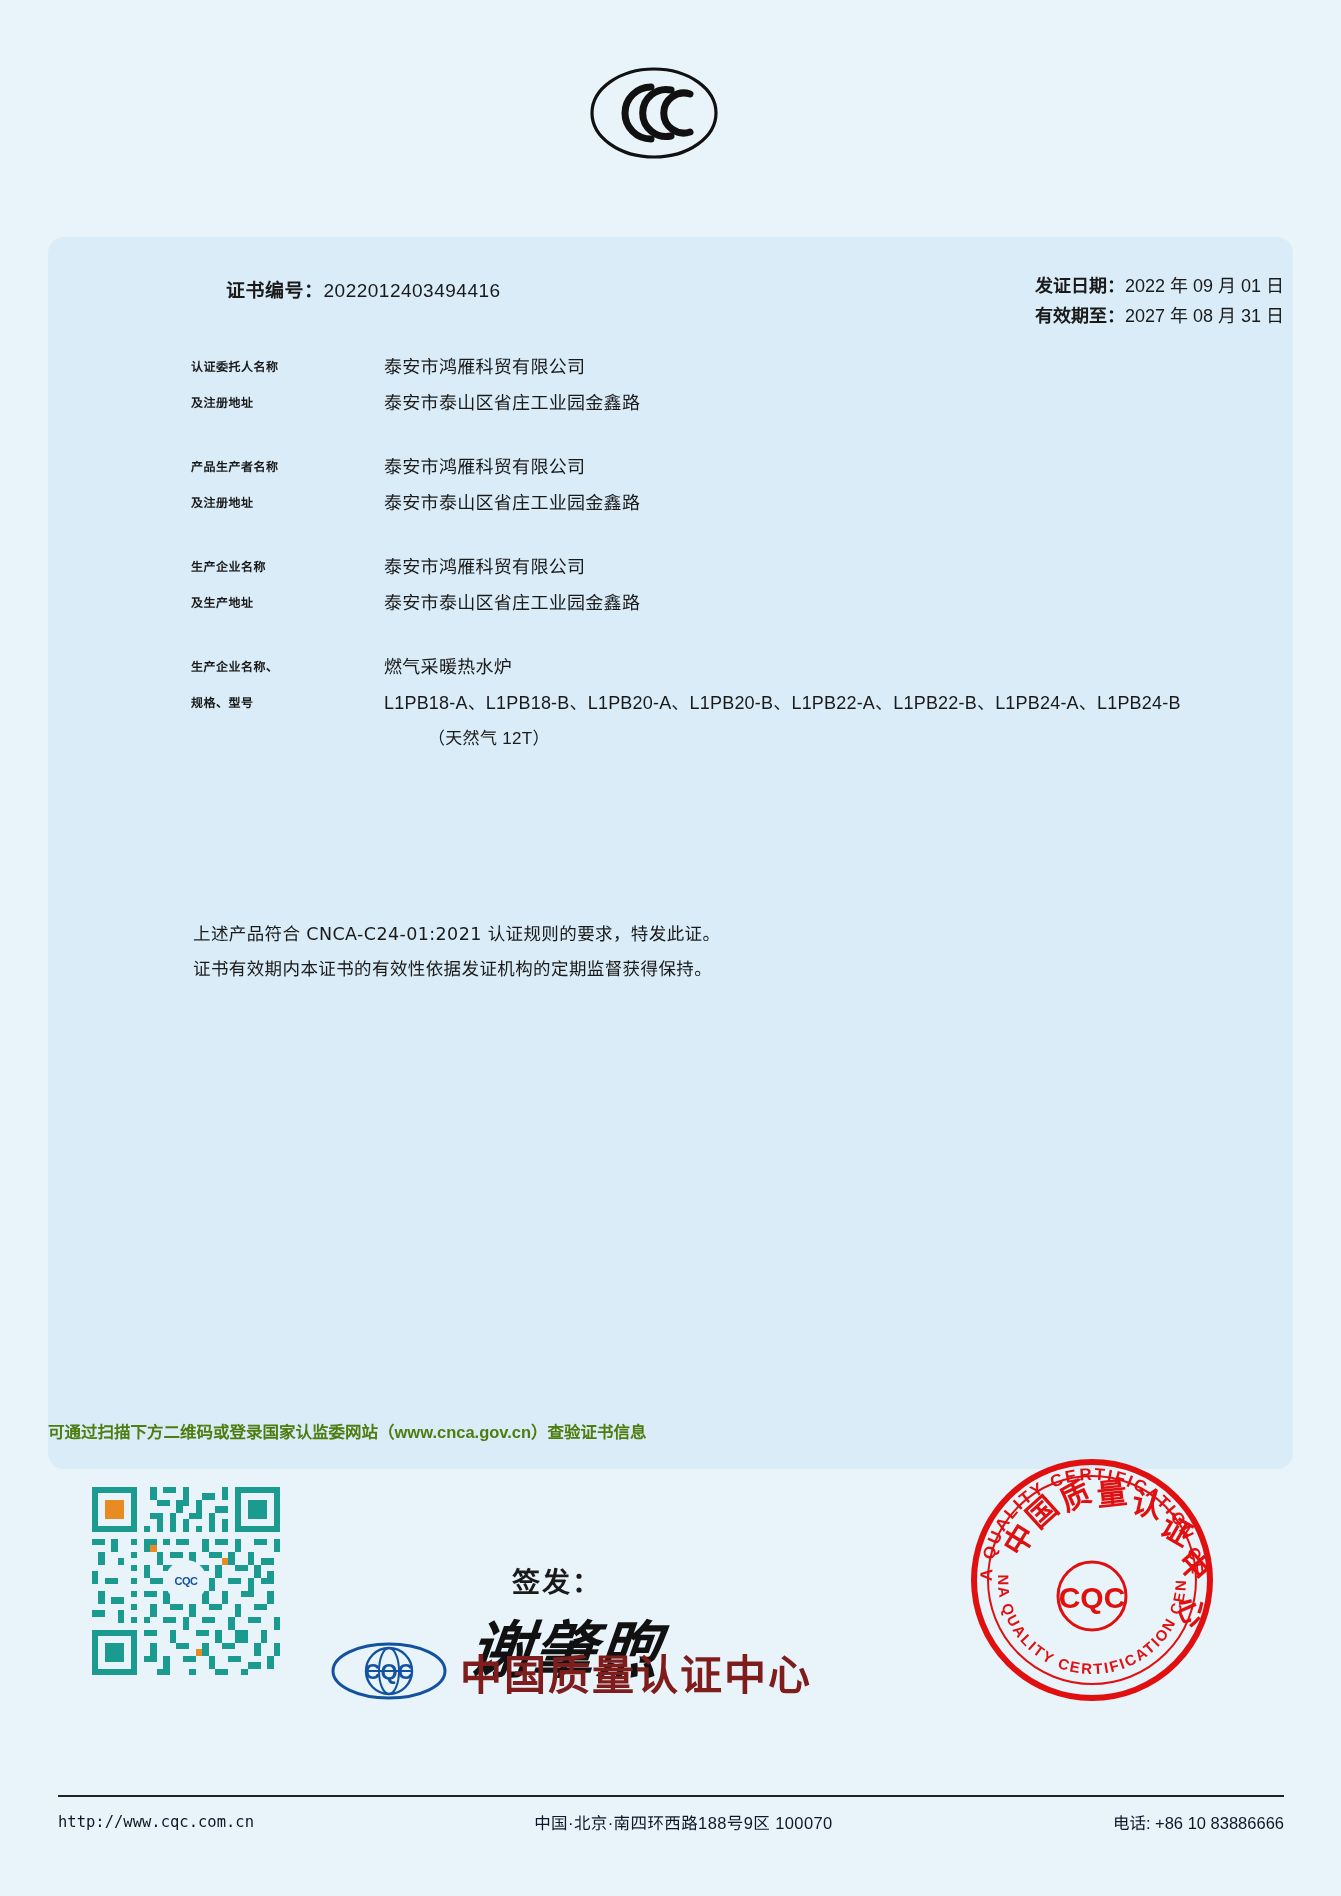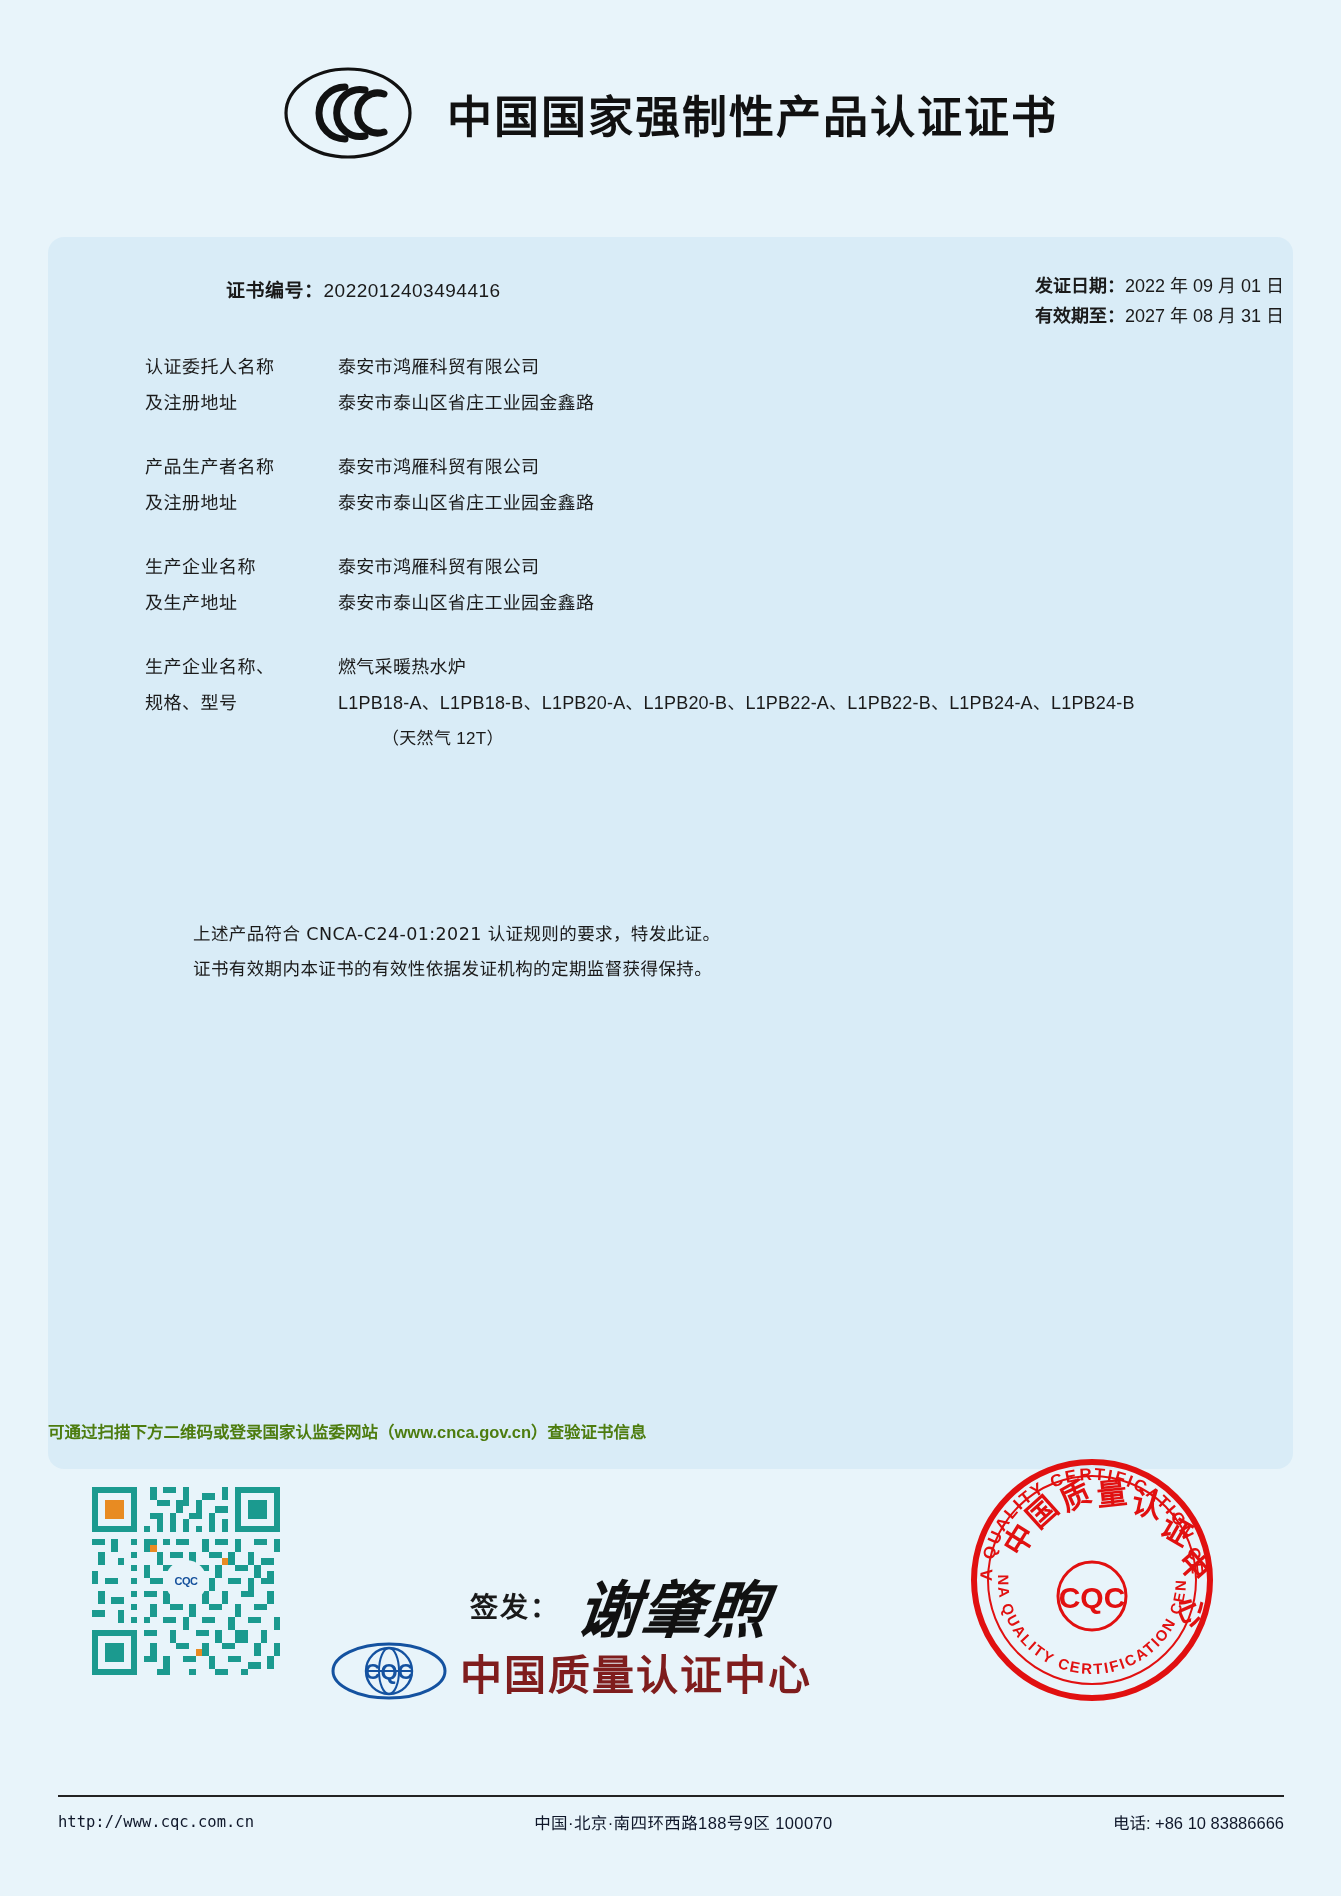--- a/index.html
+++ b/index.html
@@ -96,24 +96,25 @@
   .field {
     position: relative;
     display: flex;
     margin-bottom: 28px;
     padding-left: 97px;
     box-sizing: border-box;
   }
   .field .k {
     width: 193px;
     flex: 0 0 193px;
-    font-size: 18px;
-    font-weight: normal;
+    font-size: 12px;
+    font-weight: bold;
     line-height: 36px;
     letter-spacing: 0.5px;
+    margin-left: 46px;
   }
   .field .v {
     font-size: 18px;
     line-height: 36px;
     letter-spacing: 0.3px;
   }
   .field .v .small {
     font-size: 17px;
     margin-left: 44px;
   }
@@ -174,20 +175,21 @@
     letter-spacing: -0.5px;
   }
 
   
   .sign-row {
     position: absolute;
     left: 470px;
     top: 1560px;
     display: flex;
     align-items: center;
+    flex-direction: column;
   }
   .sign-label {
     font-size: 28px;
     font-weight: bold;
     letter-spacing: 2px;
     margin-right: 18px;
   }
   .sign-name {
     font-size: 62px;
     font-family: "DejaVu Serif", "Liberation Serif", serif;
@@ -260,21 +262,20 @@
 
 <div class="page">
 
   <div class="header">
     <svg class="ccc-logo" viewBox="0 0 130 96">
       <ellipse cx="65" cy="48" rx="62" ry="44" fill="none" stroke="#111" stroke-width="3.2"></ellipse>
       <path d="M62 22 A26 26 0 1 0 62 74" fill="none" stroke="#111" stroke-width="7" stroke-linecap="round"></path>
       <path d="M82 25 A23.5 23.5 0 1 0 82 71" fill="none" stroke="#111" stroke-width="7" stroke-linecap="round"></path>
       <path d="M101 29 A20 20 0 1 0 101 67" fill="none" stroke="#111" stroke-width="7" stroke-linecap="round"></path>
     </svg>
-    <div class="header-title">中国国家强制性产品认证证书</div>
   </div>
 
   <div class="panel">
 
     <div class="cert-no-row">
       <div class="cert-no">
         <span class="lbl">证书编号：</span><span class="ascii">2022012403494416</span>
       </div>
       <div class="dates">
         <div>

